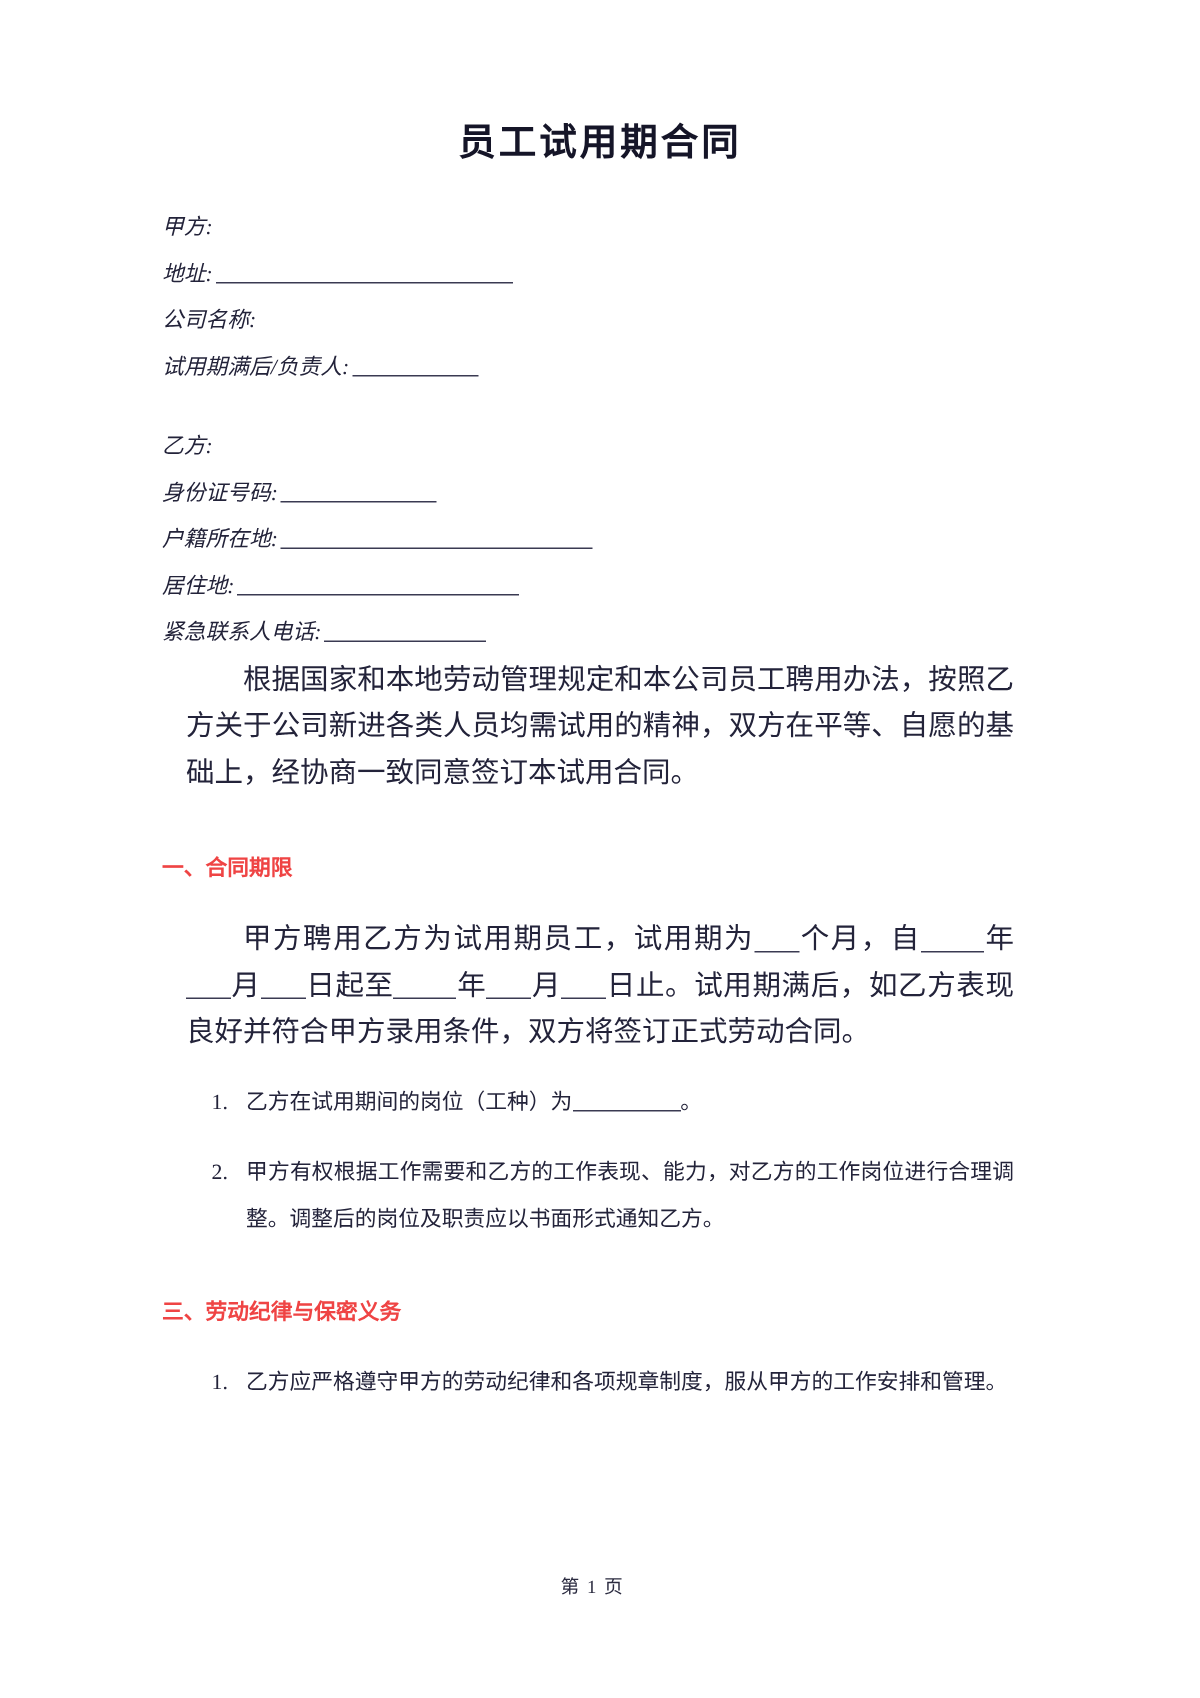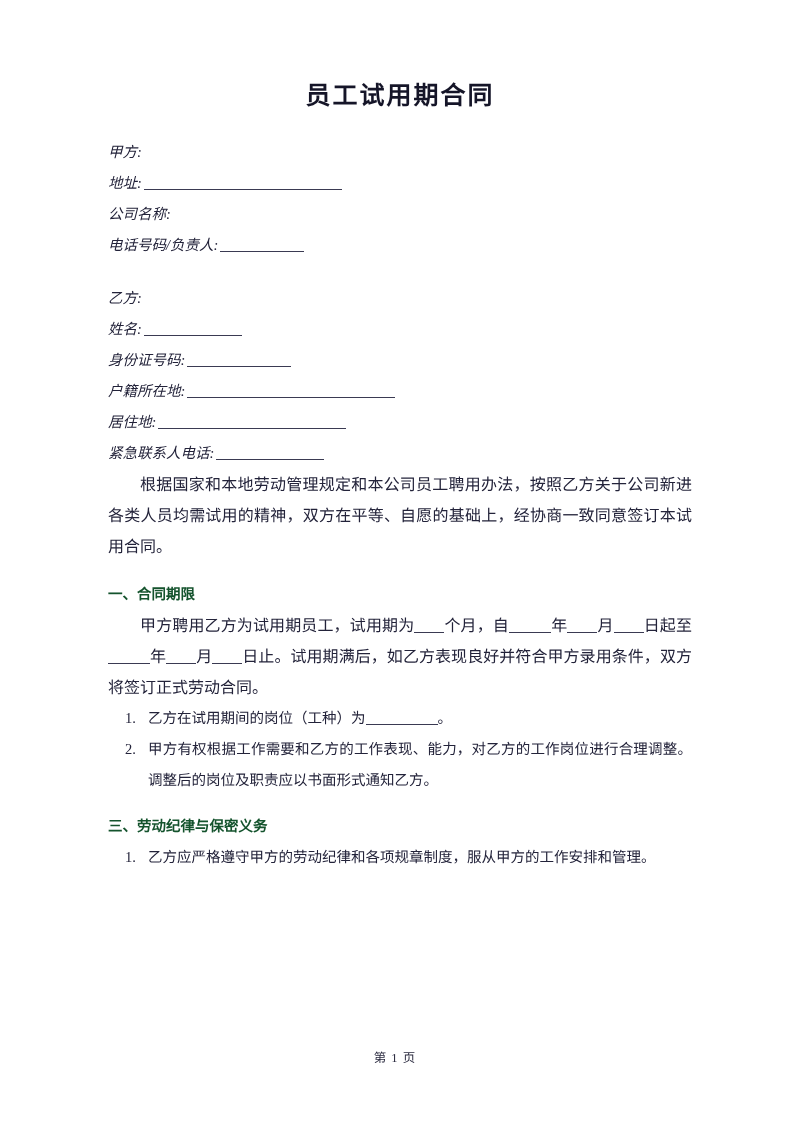--- a/index.html
+++ b/index.html
@@ -82,37 +82,37 @@
     border-bottom: 1px solid #3a3a52;
     height: 0.95em;
     vertical-align: -0.12em;
   }
   .ib.s  { width: 30px; }
   .ib.m  { width: 42px; }
   .ib.l  { width: 72px; }
 
   
   .para {
-    font-size: 16px;
+    font-size: 19px;
     line-height: 31px;
     text-indent: 2em;
     text-align: justify;
     text-justify: inter-ideograph;
     color: #23233a;
-    margin: 0;
+    margin: 16px;
   }
   .para.intro {
     margin-top: 0;
   }
 
   
   .sec-heading {
     font-size: 14.5px;
     font-weight: bold;
-    color: #14532d;
+    color: #ef4444;
     line-height: 31px;
     margin: 0;
     padding-top: 17px;
   }
   .sec-heading.tight {
     padding-top: 15px;
   }
 
   
   ol.sec-list {
@@ -123,21 +123,21 @@
   }
   ol.sec-list > li {
     position: relative;
     counter-increment: item;
     font-size: 14.5px;
     line-height: 31px;
     color: #23233a;
     padding-left: 40px;
     text-align: justify;
     text-justify: inter-ideograph;
-    margin: 0;
+    margin: 16px;
   }
   ol.sec-list > li::before {
     content: counter(item) ".";
     position: absolute;
     left: 17px;
     top: 0;
     width: 20px;
     font-size: 14.5px;
     line-height: 31px;
     color: #23233a;
@@ -170,32 +170,29 @@
 
       <div class="field-line">
         <span class="field-label">地址:</span><span class="blank w-addr"></span>
       </div>
 
       <div class="field-line">
         <span class="field-label">公司名称:</span>
       </div>
 
       <div class="field-line">
-        <span class="field-label">电话号码/负责人:</span><span class="blank w-rep"></span>
+        <span class="field-label">试用期满后/负责人:</span><span class="blank w-rep"></span>
       </div>
     </div>
 
     <div class="party-block second">
       <div class="field-line">
         <span class="field-label">乙方:</span>
       </div>
 
-      <div class="field-line">
-        <span class="field-label">姓名:</span><span class="blank w-name"></span>
-      </div>
 
 
       <div class="field-line">
         <span class="field-label">身份证号码:</span><span class="blank w-phone"></span>
       </div>
 
       <div class="field-line">
         <span class="field-label">户籍所在地:</span><span class="blank w-hukou"></span>
       </div>
 

